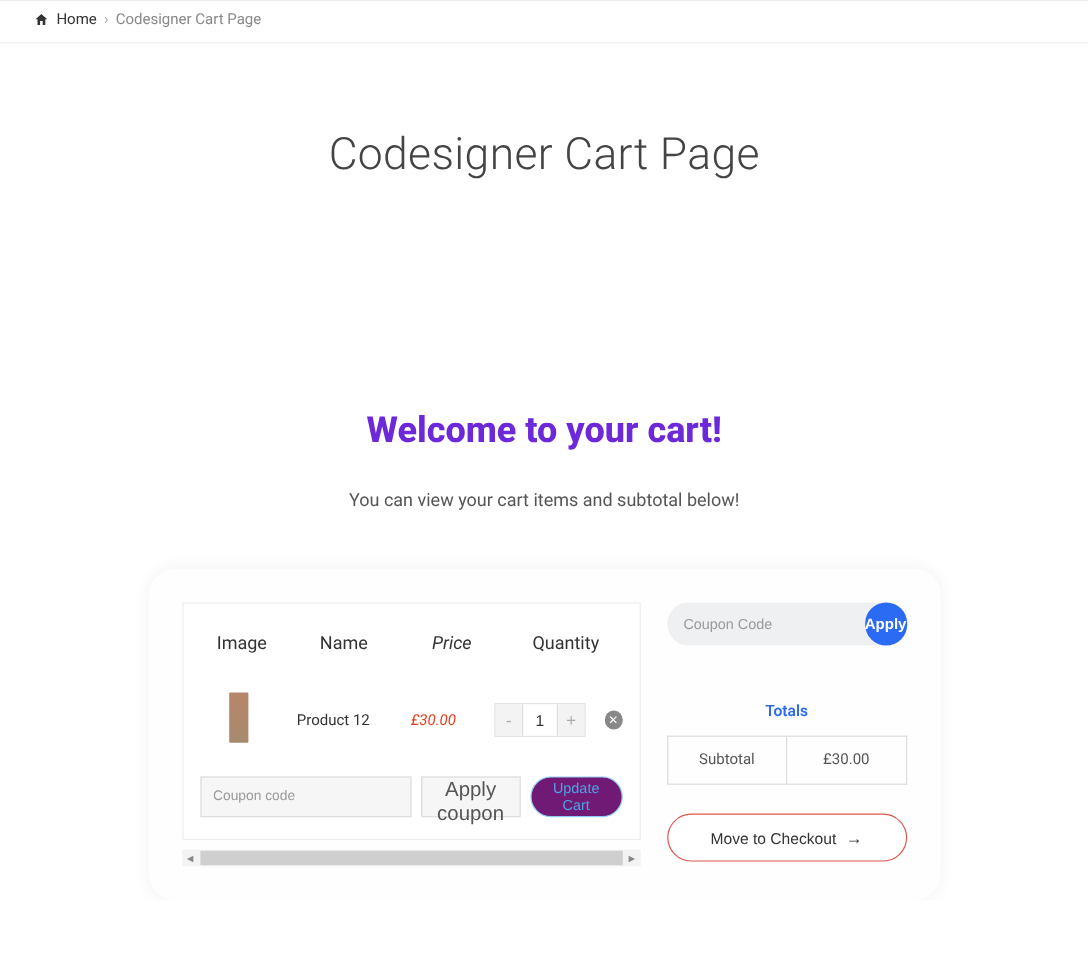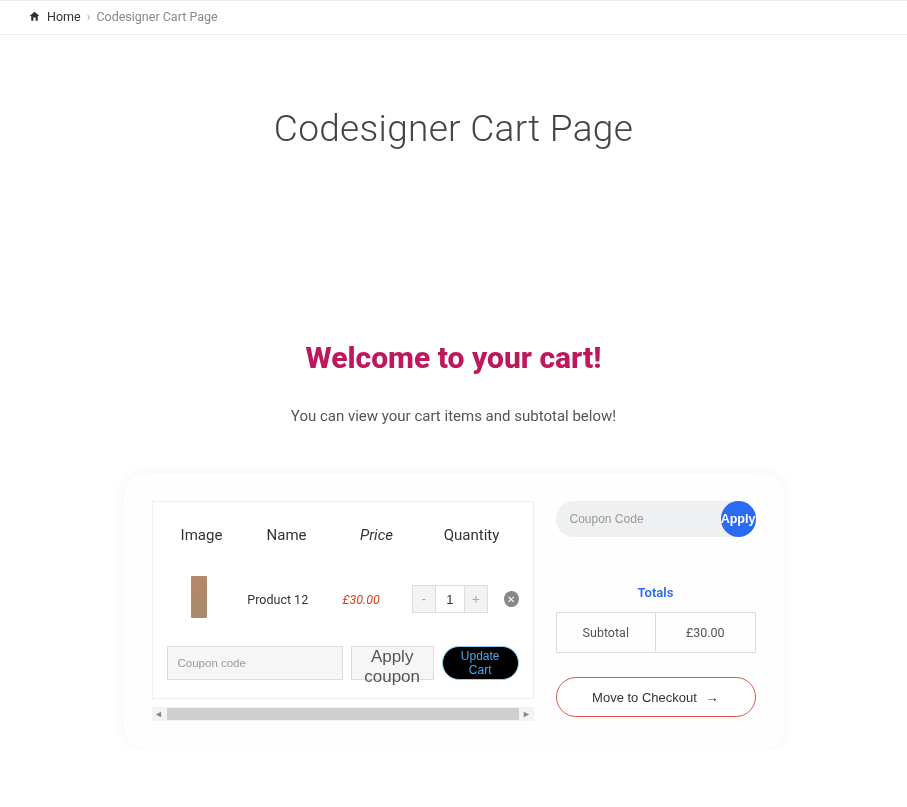--- a/index.html
+++ b/index.html
@@ -28,21 +28,21 @@
     font-size: 37px;
     color: #444;
     margin-top: 72px;
     letter-spacing: 0.3px;
   }
 
   .cart-heading {
     text-align: center;
     font-weight: 800;
     font-size: 30px;
-    color: #be185d;
+    color: #6d28d9;
     margin-top: 190px;
   }
   .cart-subheading {
     text-align: center;
     font-size: 15px;
     color: #555;
     margin-top: 32px;
   }
 
   .card {
@@ -155,21 +155,21 @@
     background: #f6f6f6;
     border: 1px solid #ddd;
     font-size: 17px;
     color: #555;
     cursor: pointer;
   }
   .update-cart-btn {
     margin-left: auto;
     height: 34px;
     padding: 0 18px;
-    background: #000000;
+    background: #701a75;
     border: 1px solid #8fcdf6;
     color: #4aa5e5;
     border-radius: 17px;
     font-size: 12px;
     cursor: pointer;
   }
 
   
   .hscroll {
     margin-top: 8px;

